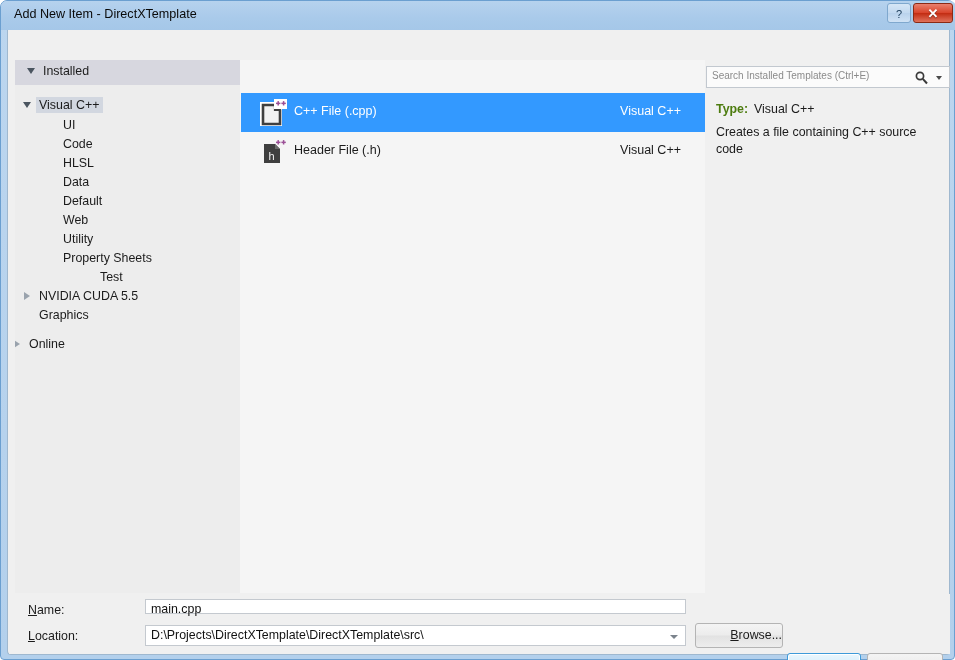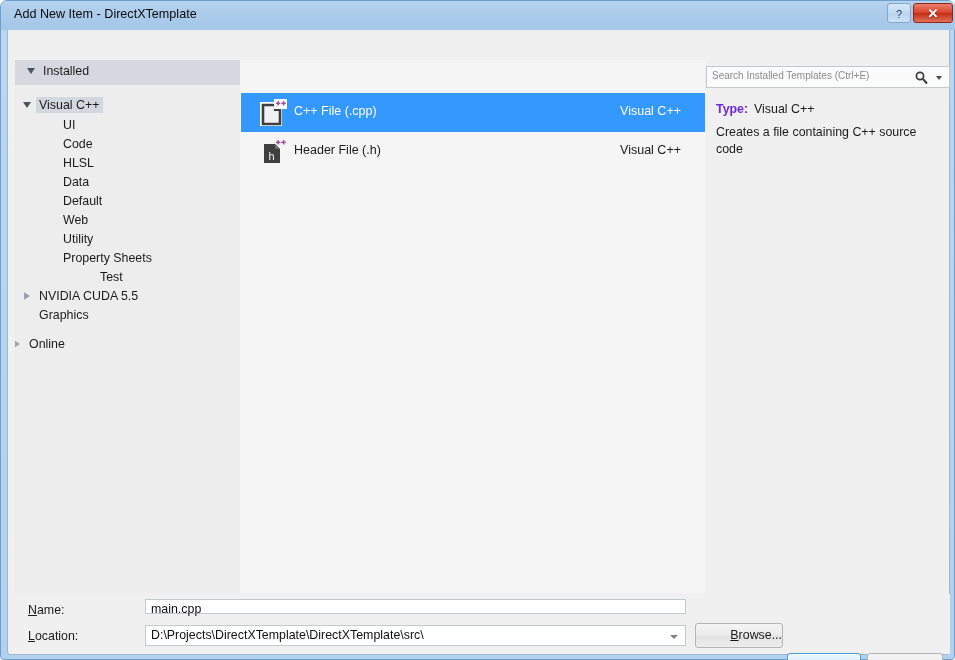--- a/index.html
+++ b/index.html
@@ -216,21 +216,21 @@
   }
 
   
   #details-panel {
     position: absolute;
     left: 698px; top: 64px;
     width: 244px; height: 499px;
   }
   #detail-type-label {
     position: absolute; left: 10px; top: 8px;
-    font-size: 12.4px; font-weight: bold; color: #6d28d9;
+    font-size: 12.4px; font-weight: bold; color: #4d7c0f;
   }
   #detail-type-value {
     position: absolute; left: 48px; top: 8px;
     font-size: 12.4px; color: #1b1b1b;
   }
   #detail-description {
     position: absolute; left: 10px; top: 30px;
     width: 230px;
     font-size: 12.4px; color: #1b1b1b;
     line-height: 17px;

